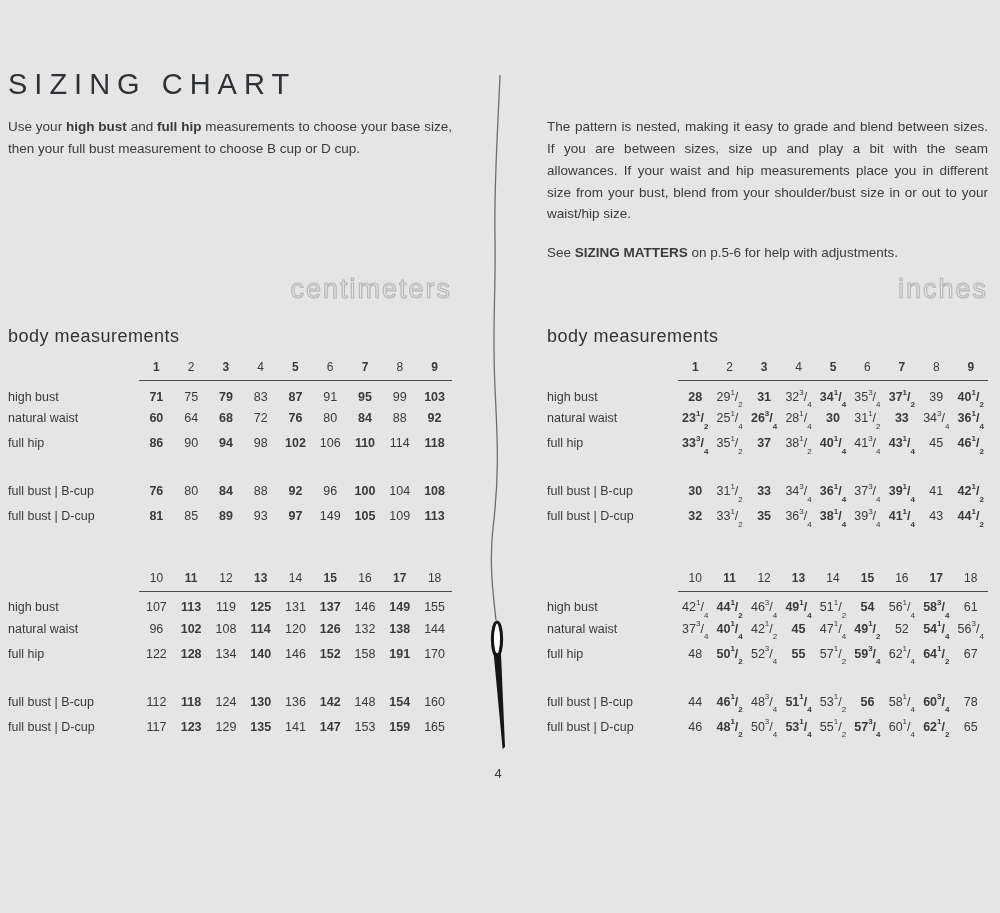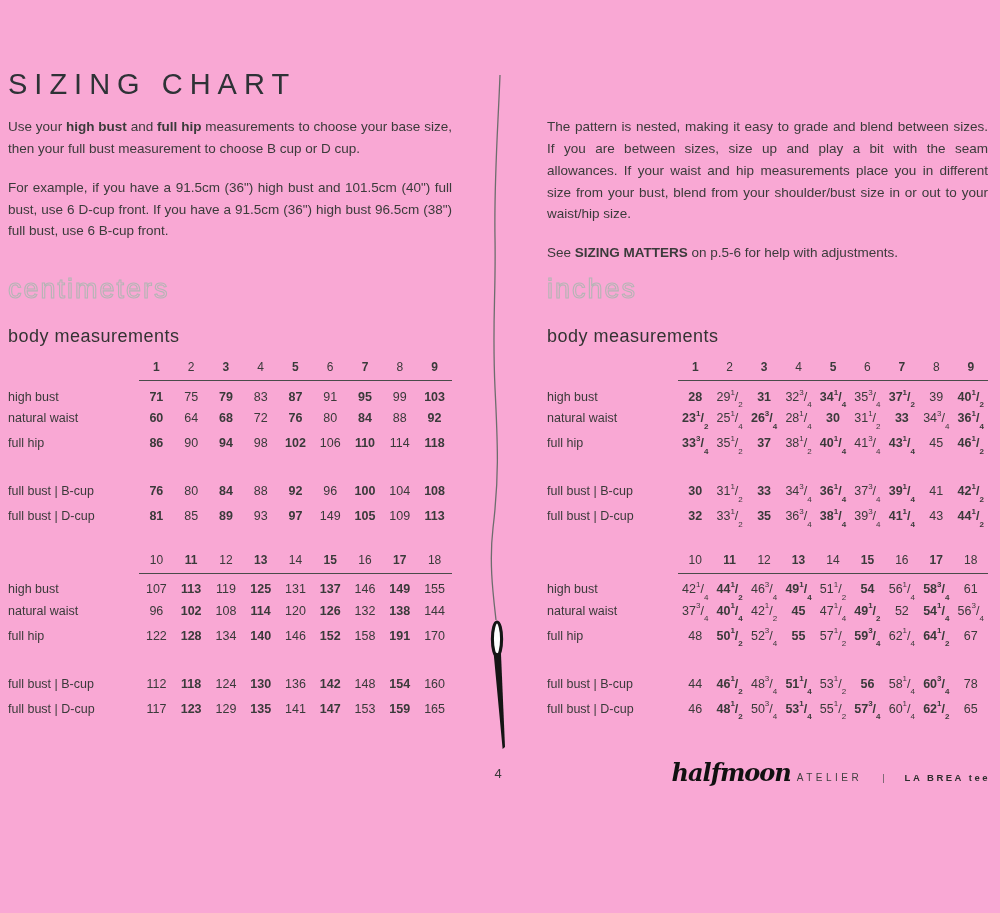--- a/index.html
+++ b/index.html
@@ -1,43 +1,43 @@
 <!DOCTYPE html>
 <html><head>
 <meta charset="utf-8">
 <style>
   * { margin:0; padding:0; box-sizing:border-box; }
   html,body { background:#ffffff; }
   .page {
-    position:relative; width:1000px; height:913px; background:#f9a8d4;
+    position:relative; width:1000px; height:913px; background:#e5e5e5;
     font-family:"Liberation Sans", sans-serif; color:#3b3b3b; overflow:hidden;
   }
   .title {
     position:absolute; left:8px; top:68px;
     font-size:29px; font-weight:400; letter-spacing:7px; color:#2e3236;
   }
   .col { position:absolute; top:116px; }
   .col-left  { left:8px;  width:444px; height:700px; }
   .col-right { left:547px; width:441px; height:700px; }
   .intro p {
     font-size:13.5px; line-height:1.62; color:#3b3b3b;
     text-align:justify; margin-bottom:17px;
   }
   .intro .bold { font-weight:bold; }
   .meas { position:absolute; top:158px; left:0; right:0; }
   .unit-heading {
     font-size:27px; font-weight:400; letter-spacing:2px;
-    color:transparent; -webkit-text-stroke:1.1px #b5b5b5;
+    color:transparent;text-align:right; -webkit-text-stroke:1.1px #b5b5b5;
   }
   .sub-heading {
     margin-top:21px; font-size:18px; font-weight:400;
     letter-spacing:0.5px; color:#333;
   }
   .size-table-wrap { margin-top:13px; }
-  .size-table-wrap.second { margin-top:24px; }
+  .size-table-wrap.second { margin-top:42px; }
   table { border-collapse:collapse; width:100%; table-layout:fixed; }
   td { font-size:12.5px; color:#3a3a3a; text-align:center; height:25px; padding:0; white-space:nowrap; }
   td.lbl { text-align:left; width:131px; font-size:12.5px; }
   tr.hdr-row td { border-bottom:1.6px solid #4a4a4a; padding-bottom:6px; height:18px; font-size:12px; }
   tr.hdr-row td.lbl { border-bottom:none; }
   tr.first-data td { padding-top:7px; }
   tr.spacer td { height:23px; }
   td.b { font-weight:bold; }
   td sup { font-size:8px; position:relative; top:-1px; line-height:0; }
   td sub { font-size:8px; position:relative; top:3px; line-height:0; }
@@ -67,21 +67,20 @@
 
   <svg class="needle" viewBox="0 0 90 710" aria-hidden="true">
     <path d="M45,17 C43,70 39,120 40,180 C41,240 37,265 40,330 C43,390 44,420 38,470 C34,505 38,535 41,562" fill="none" stroke="#6d6d6d" stroke-width="1.3"></path>
     <ellipse cx="42" cy="581" rx="4.6" ry="17" fill="#ffffff" stroke="#151515" stroke-width="3.1"></ellipse>
     <polygon points="38.5,594 46,596 50,689 47.6,691" fill="#151515"></polygon>
   </svg>
 
   <div class="col col-left">
     <div class="intro">
       <p><span>Use your </span><span class="bold">high bust</span><span> and </span><span class="bold">full hip</span><span> measurements to choose your base size, then your full bust measurement to choose B cup or D cup.</span></p>
-      <p><span>For example, if you have a 91.5cm (36") high bust and 101.5cm (40") full bust, use 6 D-cup front. If you have a 91.5cm (36") high bust 96.5cm (38") full bust, use 6 B-cup front.</span></p>
     </div>
     <div class="meas">
       <h2 class="unit-heading">centimeters</h2>
       <h3 class="sub-heading">body measurements</h3>
       <div class="size-table-wrap">
           <table>
             <tbody>
               <tr class="hdr-row">
                 <td class="lbl"></td>
                 <td class="b">1</td>
@@ -411,20 +410,14 @@
                 <td class="b">62<sup>1</sup>/<sub>2</sub></td>
                 <td>65</td>
               </tr>
             </tbody>
           </table>
         </div>
     </div>
   </div>
 
   <div class="page-number">4</div>
-  <div class="brand">
-    <span class="brand-script">halfmoon</span>
-    <span class="brand-caps">ATELIER</span>
-    <span class="brand-sep">|</span>
-    <span class="brand-pattern">LA BREA tee</span>
-  </div>
 
 </div>
 
 </body></html>

